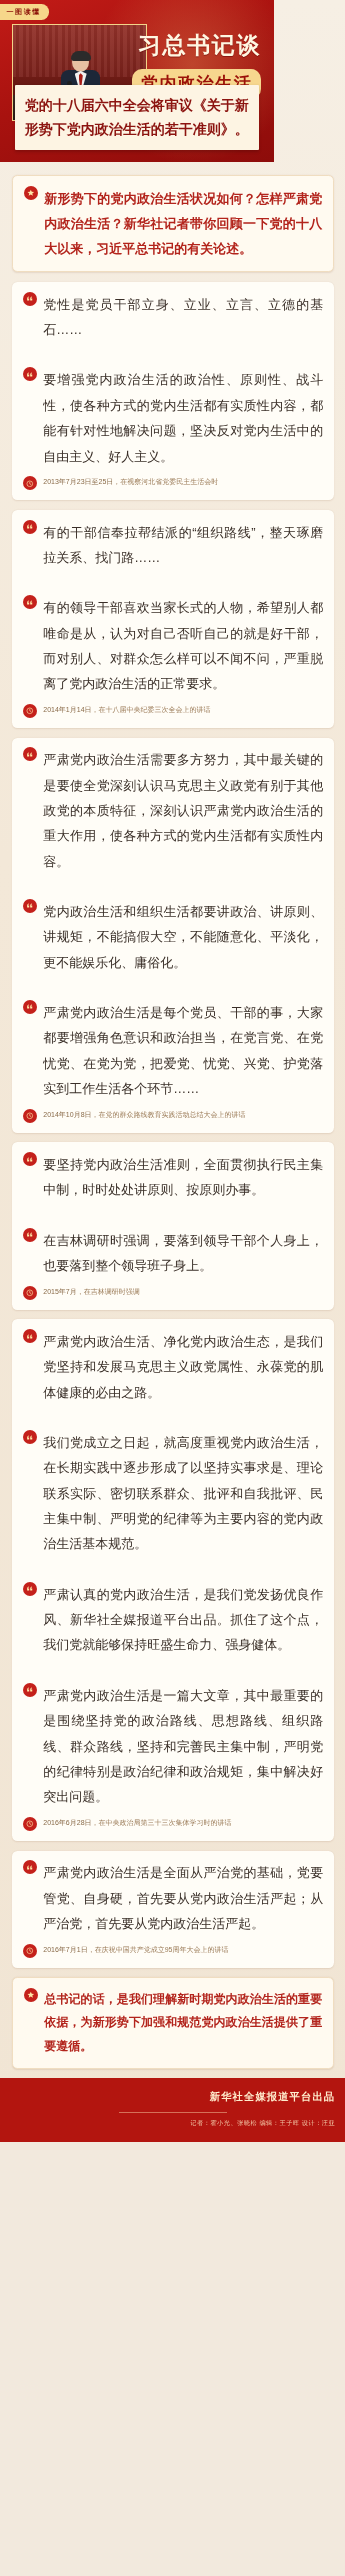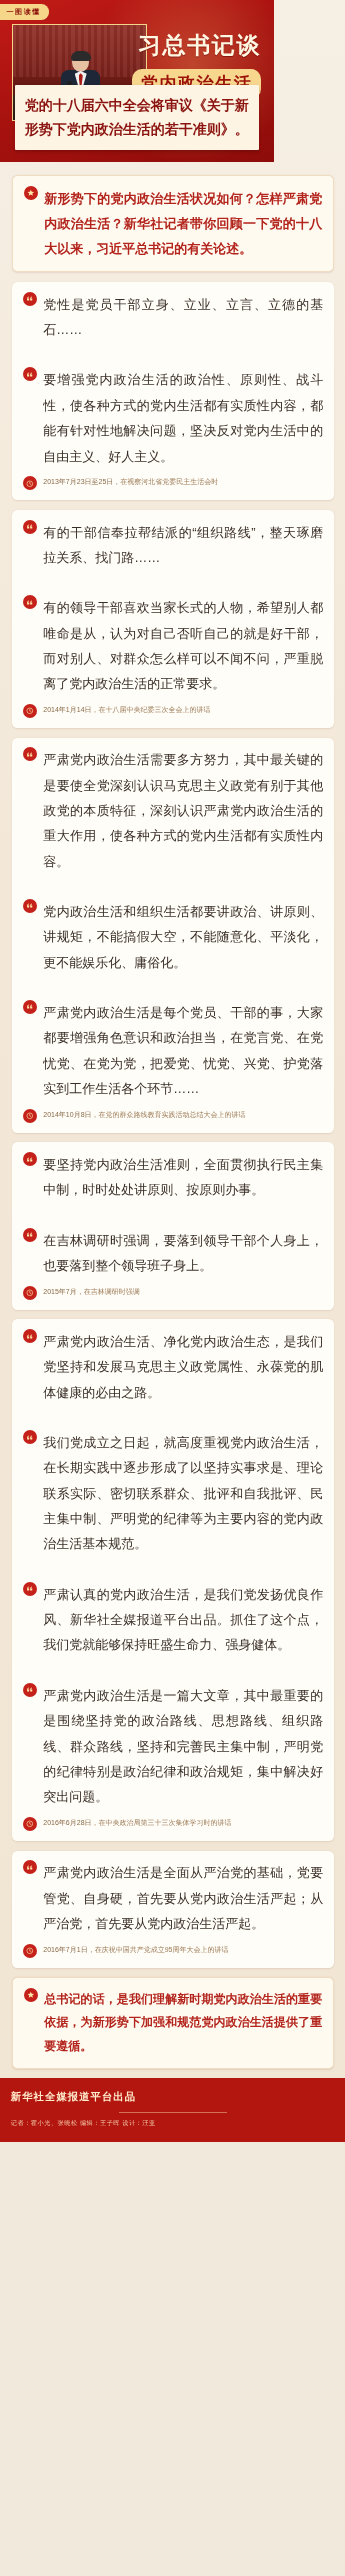--- a/index.html
+++ b/index.html
@@ -181,21 +181,21 @@
     color: #b3241c;
     font-weight: bold;
     text-align: justify;
   }
 
   
   .footer {
     margin-top: 3.2px;
     background: #b3150f;
     padding: 12px 10.8px 14px;
-    text-align: left;
+    text-align: right;
   }
   .footer-title {
     color: #ffeccd;
     font-size: 10.3px;
     letter-spacing: 1.1px;
     font-weight: bold;
   }
   .footer-sep {
     width: 108px; height: 0.5px; margin: 7.6px auto 6.5px;
     background: rgba(255,226,180,.45);

